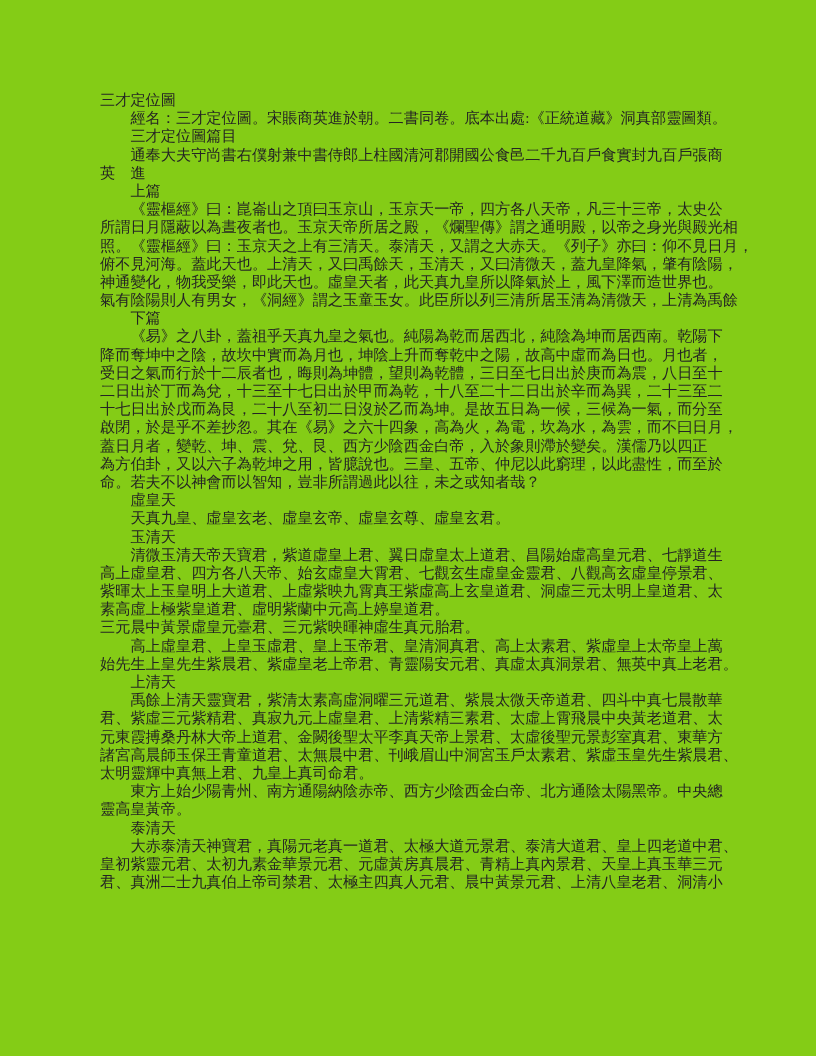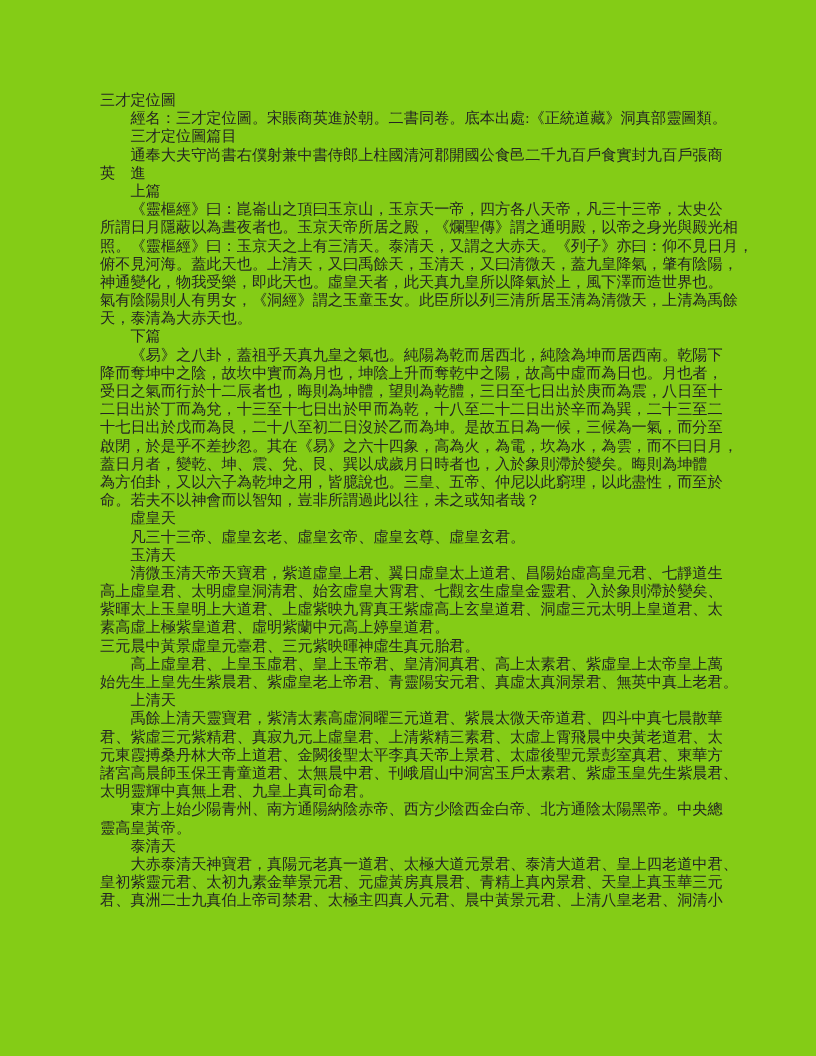--- a/index.html
+++ b/index.html
@@ -44,36 +44,35 @@
       <div class="doc-line indent">三才定位圖篇目</div>
       <div class="doc-line indent">通奉大夫守尚書右僕射兼中書侍郎上柱國清河郡開國公食邑二千九百戶食實封九百戶張商</div>
       <div class="doc-line">英　進</div>
       <div class="doc-line indent">上篇</div>
       <div class="doc-line indent">《靈樞經》曰：崑崙山之頂曰玉京山，玉京天一帝，四方各八天帝，凡三十三帝，太史公</div>
       <div class="doc-line">所謂日月隱蔽以為晝夜者也。玉京天帝所居之殿，《爛聖傳》謂之通明殿，以帝之身光與殿光相</div>
       <div class="doc-line">照。《靈樞經》曰：玉京天之上有三清天。泰清天，又謂之大赤天。《列子》亦曰：仰不見日月，</div>
       <div class="doc-line">俯不見河海。蓋此天也。上清天，又曰禹餘天，玉清天，又曰清微天，蓋九皇降氣，肇有陰陽，</div>
       <div class="doc-line">神通變化，物我受樂，即此天也。虛皇天者，此天真九皇所以降氣於上，風下澤而造世界也。</div>
       <div class="doc-line">氣有陰陽則人有男女，《洞經》謂之玉童玉女。此臣所以列三清所居玉清為清微天，上清為禹餘</div>
-      <div class="doc-line">天，泰清為大赤天也。</div>
       <div class="doc-line indent">下篇</div>
       <div class="doc-line indent">《易》之八卦，蓋祖乎天真九皇之氣也。純陽為乾而居西北，純陰為坤而居西南。乾陽下</div>
       <div class="doc-line">降而奪坤中之陰，故坎中實而為月也，坤陰上升而奪乾中之陽，故高中虛而為日也。月也者，</div>
       <div class="doc-line">受日之氣而行於十二辰者也，晦則為坤體，望則為乾體，三日至七日出於庚而為震，八日至十</div>
       <div class="doc-line">二日出於丁而為兌，十三至十七日出於甲而為乾，十八至二十二日出於辛而為巽，二十三至二</div>
       <div class="doc-line">十七日出於戊而為艮，二十八至初二日沒於乙而為坤。是故五日為一候，三候為一氣，而分至</div>
       <div class="doc-line">啟閉，於是乎不差抄忽。其在《易》之六十四象，高為火，為電，坎為水，為雲，而不曰日月，</div>
-      <div class="doc-line">蓋日月者，變乾、坤、震、兌、艮、巽以成歲月日時者也，入於象則滯於變矣。晦則為坤體</div>
+      <div class="doc-line">蓋日月者，變乾、坤、震、兌、艮、西方少陰西金白帝，入於象則滯於變矣。漢儒乃以四正</div>
       <div class="doc-line">為方伯卦，又以六子為乾坤之用，皆臆說也。三皇、五帝、仲尼以此窮理，以此盡性，而至於</div>
       <div class="doc-line">命。若夫不以神會而以智知，豈非所謂過此以往，未之或知者哉？</div>
       <div class="doc-line indent">虛皇天</div>
-      <div class="doc-line indent">凡三十三帝、虛皇玄老、虛皇玄帝、虛皇玄尊、虛皇玄君。</div>
+      <div class="doc-line indent">天真九皇、虛皇玄老、虛皇玄帝、虛皇玄尊、虛皇玄君。</div>
       <div class="doc-line indent">玉清天</div>
       <div class="doc-line indent">清微玉清天帝天寶君，紫道虛皇上君、翼日虛皇太上道君、昌陽始虛高皇元君、七靜道生</div>
-      <div class="doc-line">高上虛皇君、太明虛皇洞清君、始玄虛皇大霄君、七觀玄生虛皇金靈君、入於象則滯於變矣、</div>
+      <div class="doc-line">高上虛皇君、四方各八天帝、始玄虛皇大霄君、七觀玄生虛皇金靈君、八觀高玄虛皇停景君、</div>
       <div class="doc-line">紫暉太上玉皇明上大道君、上虛紫映九霄真王紫虛高上玄皇道君、洞虛三元太明上皇道君、太</div>
       <div class="doc-line">素高虛上極紫皇道君、虛明紫蘭中元高上婷皇道君。</div>
       <div class="doc-line">三元晨中黃景虛皇元臺君、三元紫映暉神虛生真元胎君。</div>
       <div class="doc-line indent">高上虛皇君、上皇玉虛君、皇上玉帝君、皇清洞真君、高上太素君、紫虛皇上太帝皇上萬</div>
       <div class="doc-line">始先生上皇先生紫晨君、紫虛皇老上帝君、青靈陽安元君、真虛太真洞景君、無英中真上老君。</div>
       <div class="doc-line indent">上清天</div>
       <div class="doc-line indent">禹餘上清天靈寶君，紫清太素高虛洞曜三元道君、紫晨太微天帝道君、四斗中真七晨散華</div>
       <div class="doc-line">君、紫虛三元紫精君、真寂九元上虛皇君、上清紫精三素君、太虛上霄飛晨中央黃老道君、太</div>
       <div class="doc-line">元東霞搏桑丹林大帝上道君、金闕後聖太平李真天帝上景君、太虛後聖元景彭室真君、東華方</div>
       <div class="doc-line">諸宮高晨師玉保王青童道君、太無晨中君、刊峨眉山中洞宮玉戶太素君、紫虛玉皇先生紫晨君、</div>

